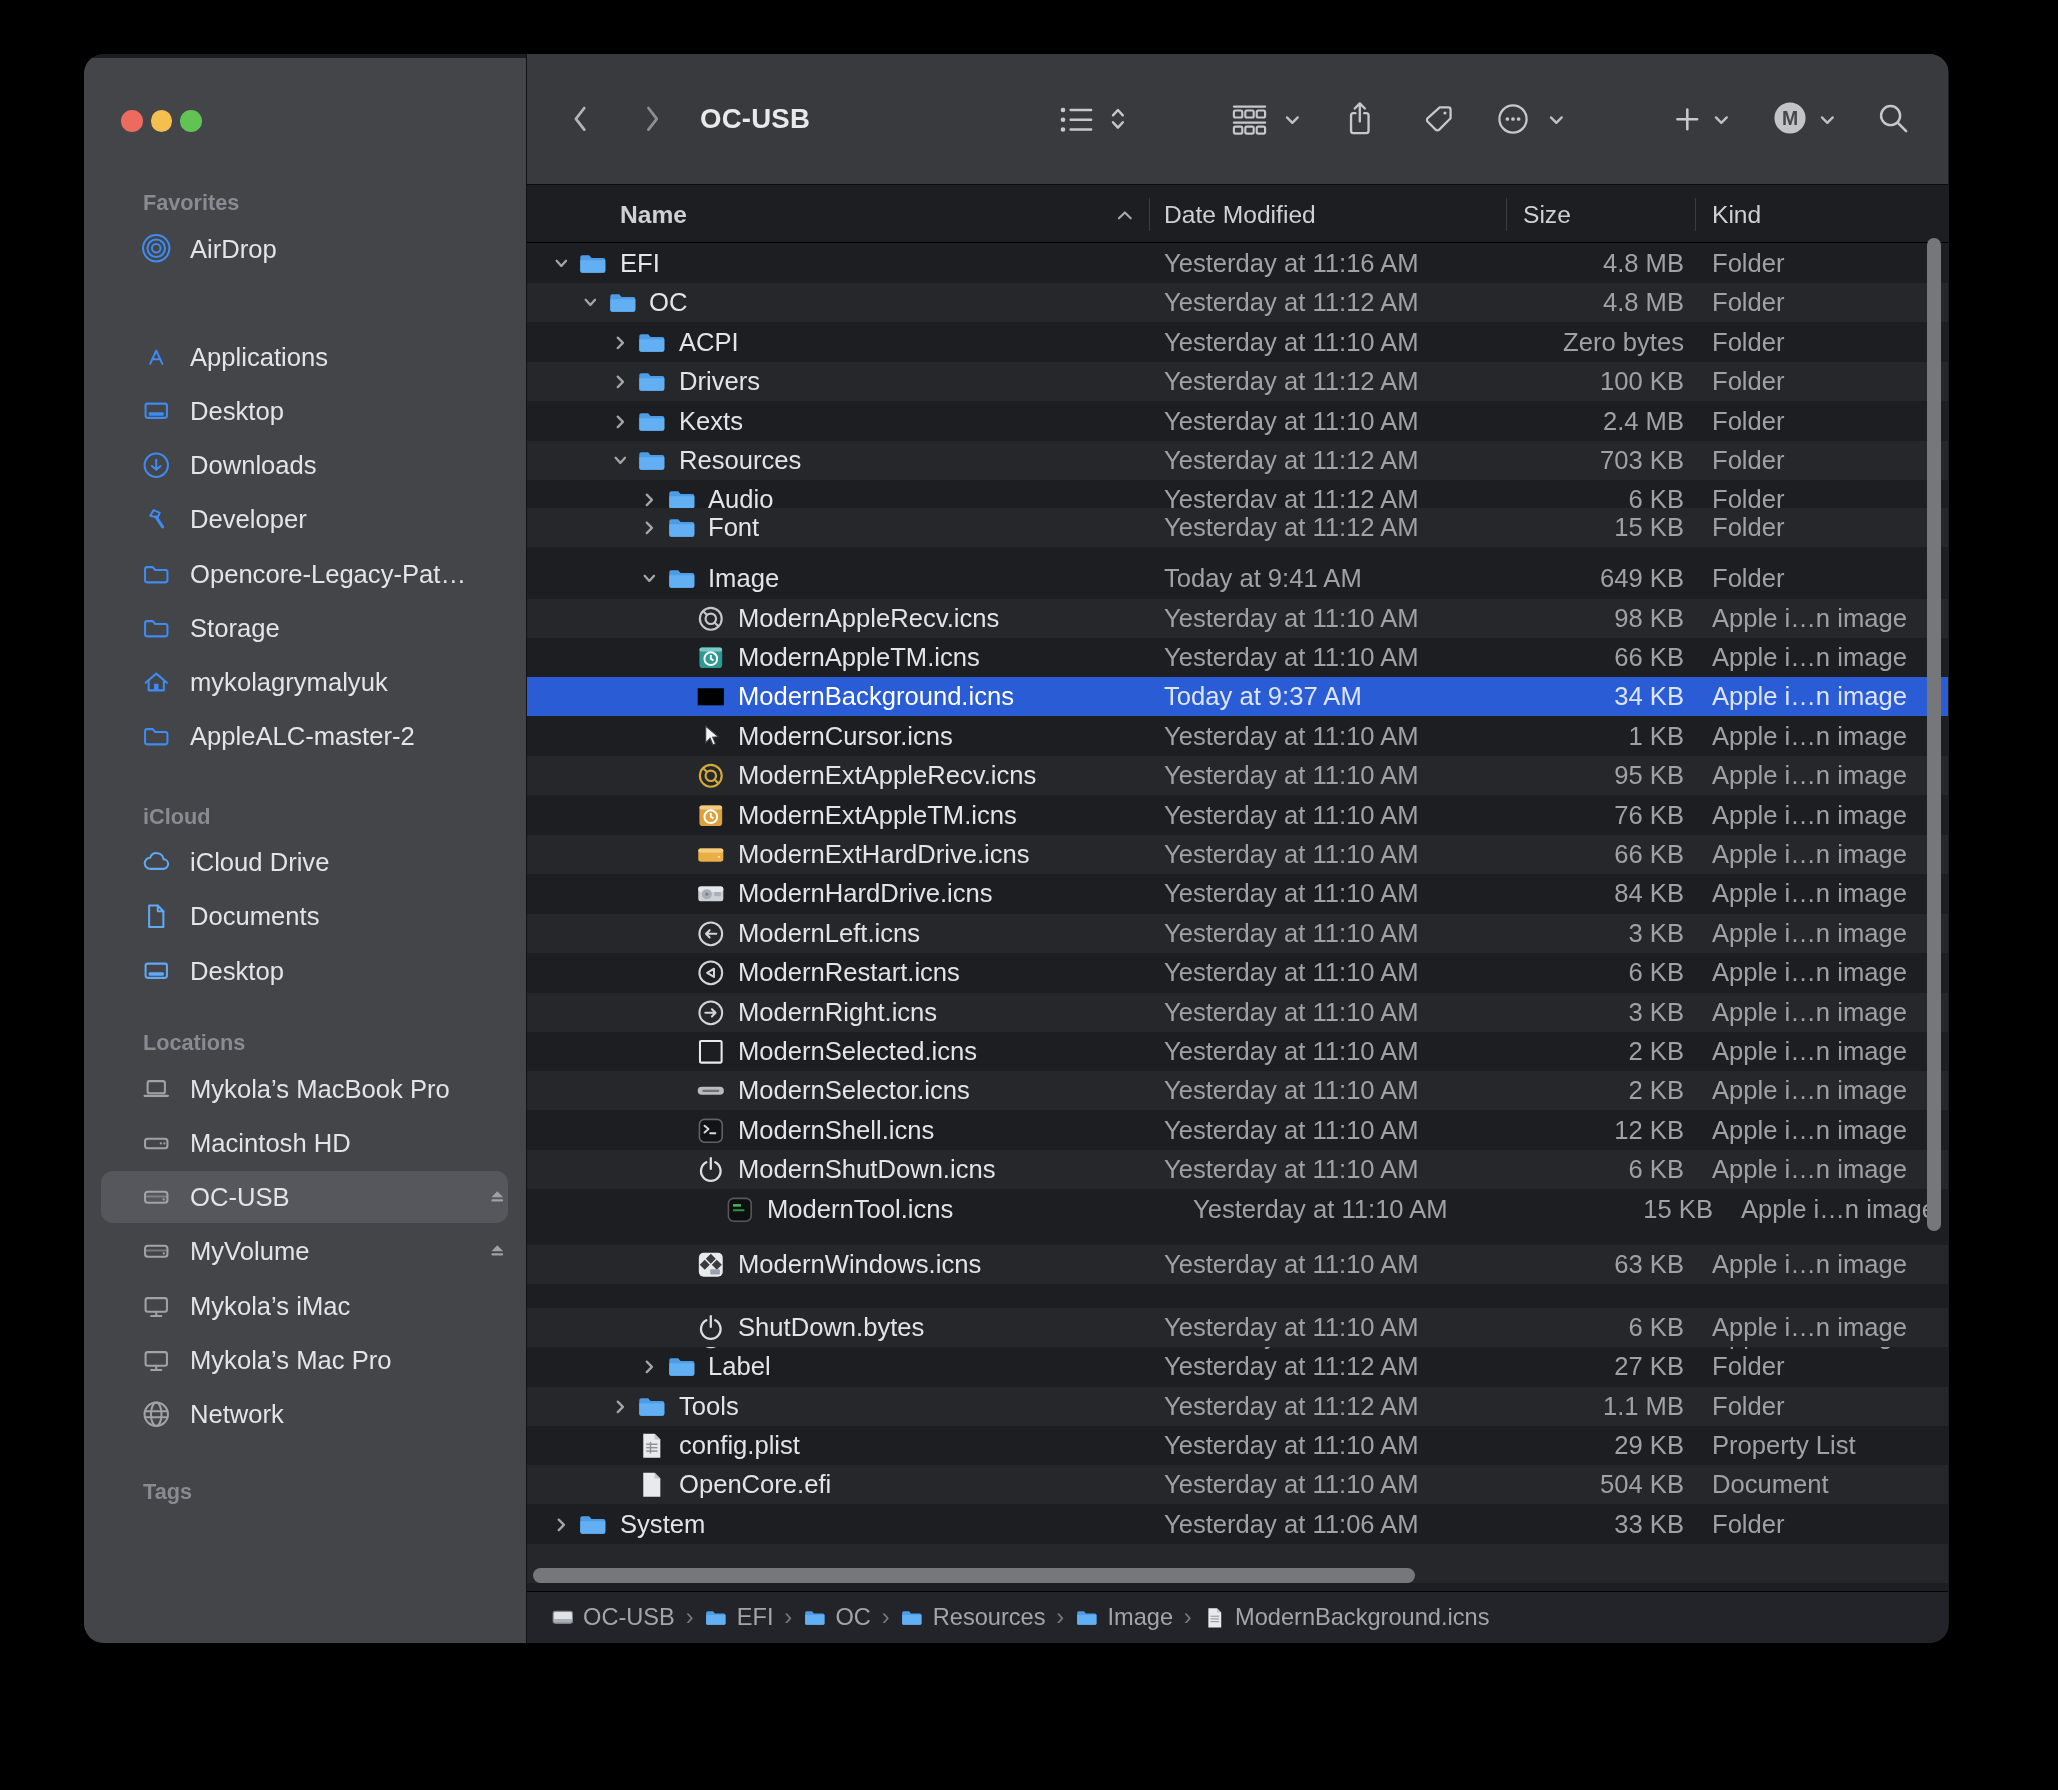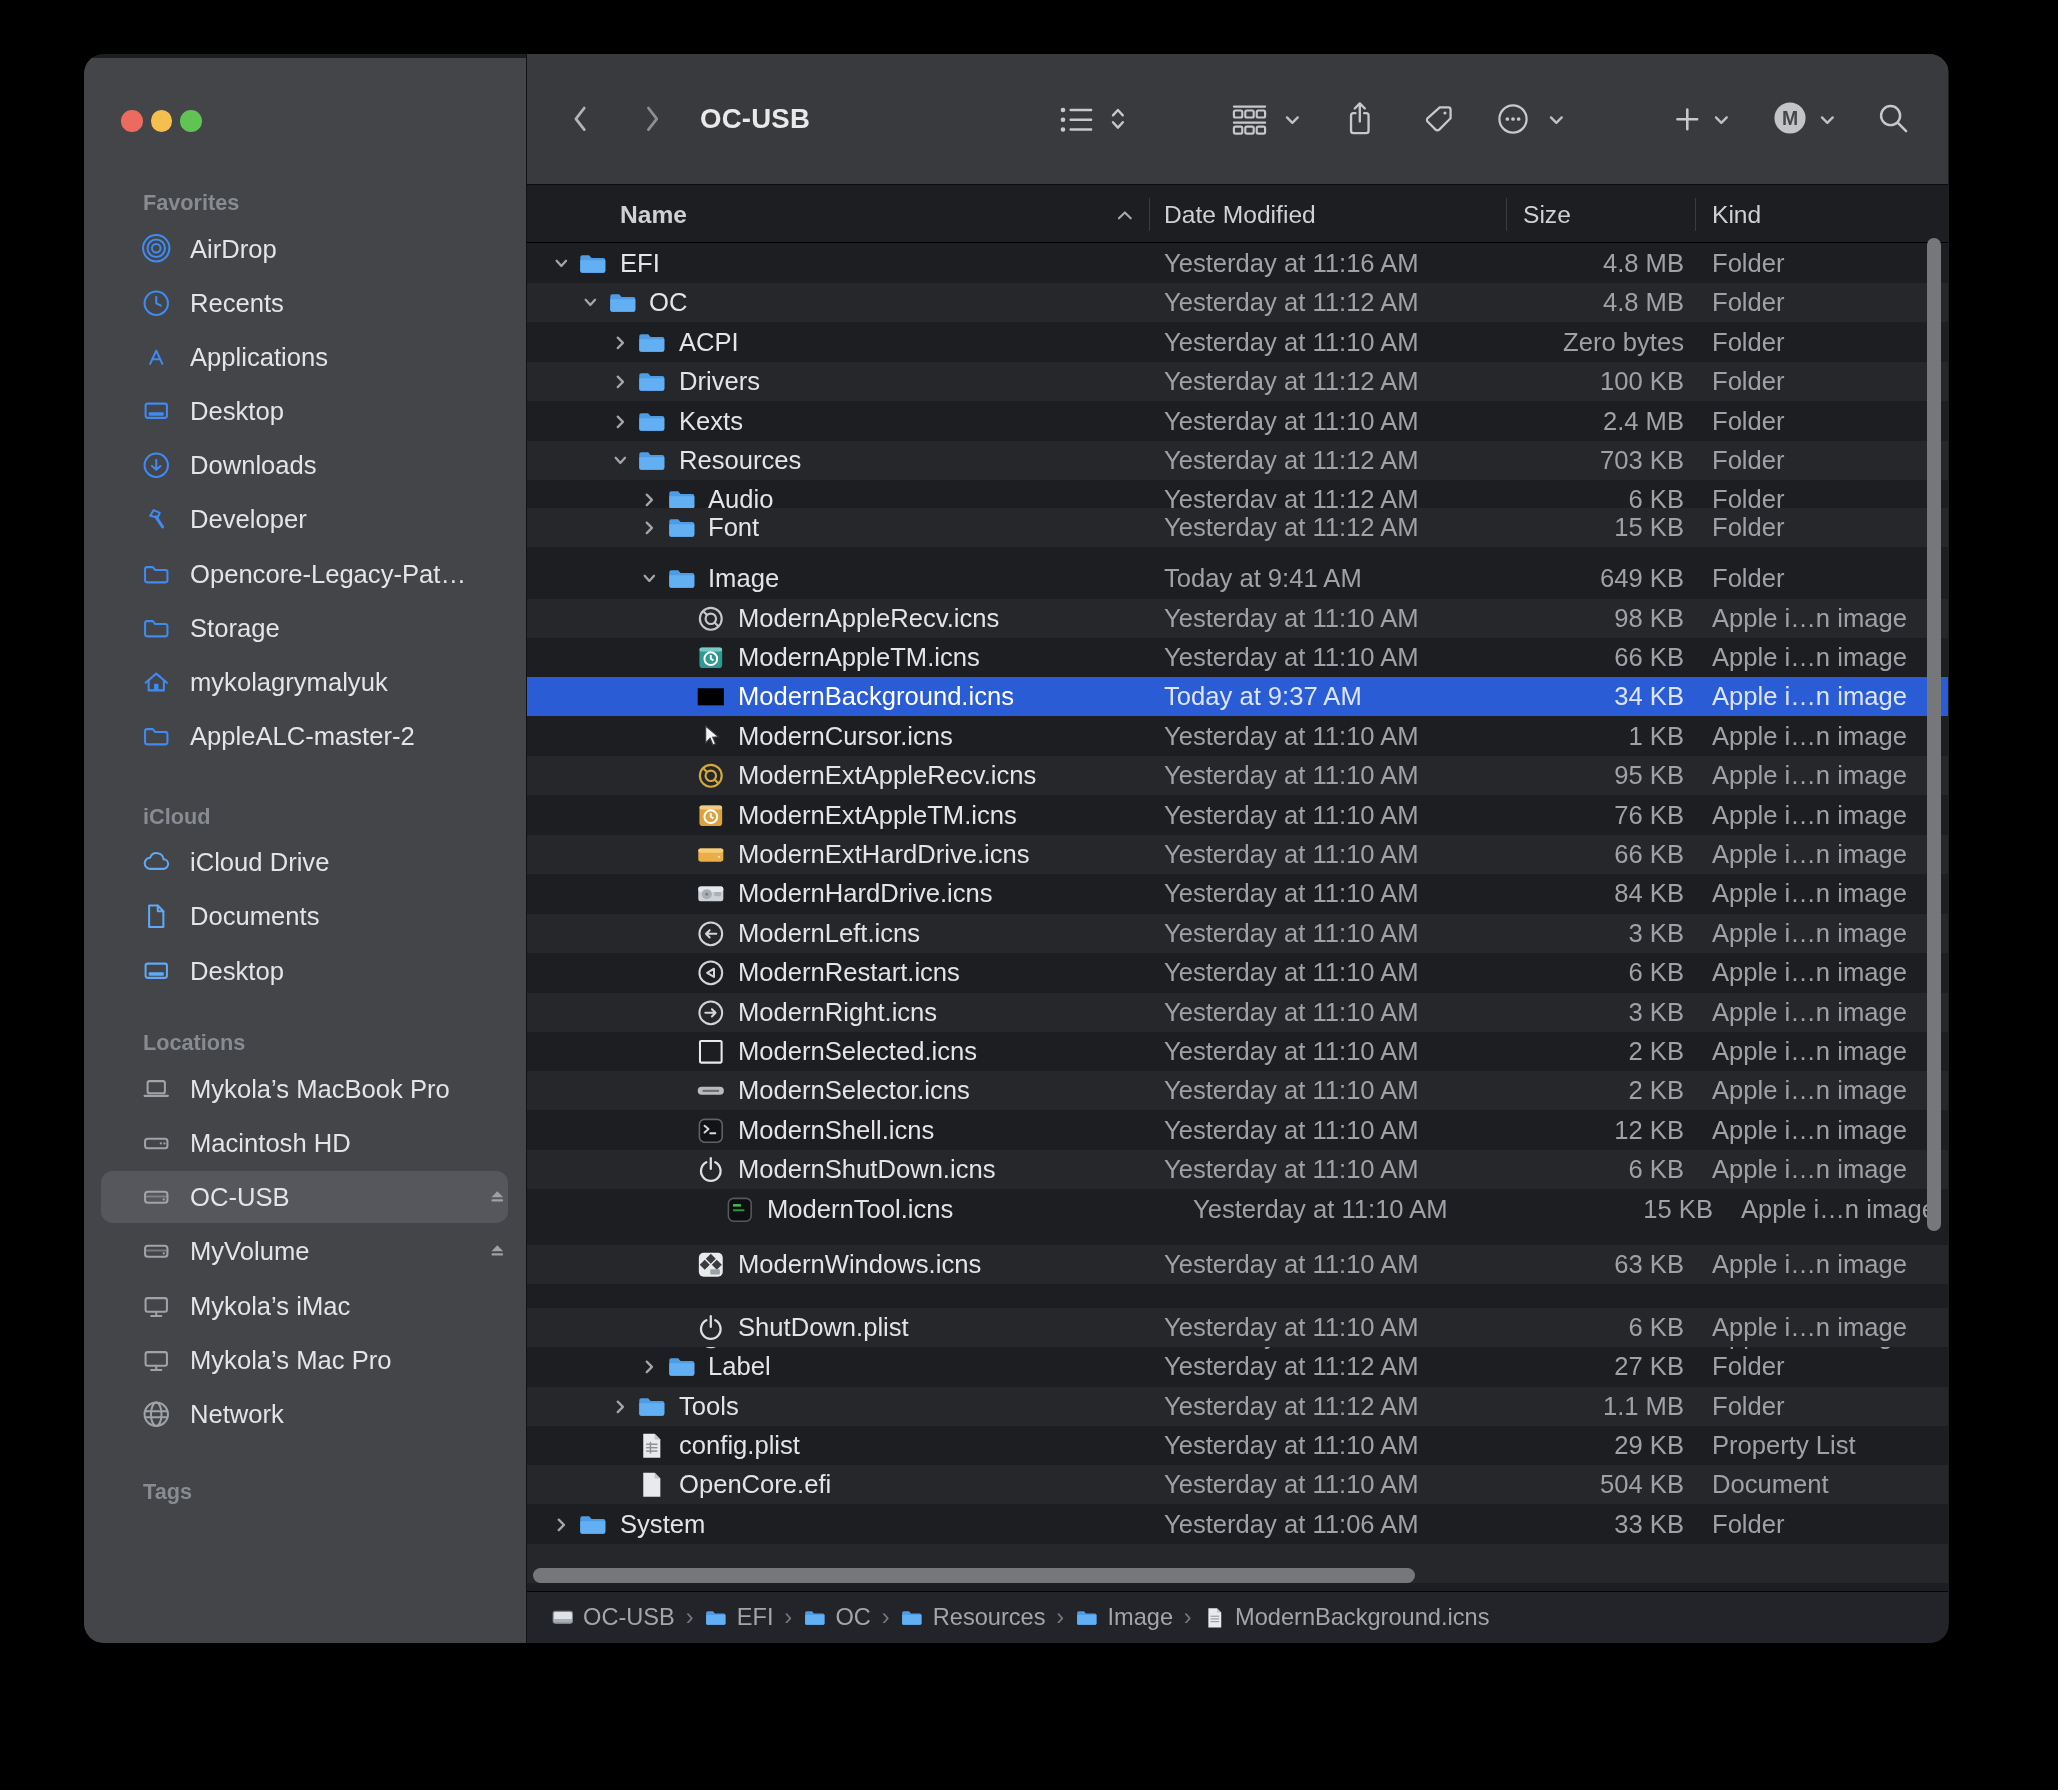--- a/index.html
+++ b/index.html
@@ -73,32 +73,20 @@
           <svg width="30.5" height="30.5" viewBox="0 0 30 30">
             <g fill="none" stroke="currentColor" stroke-width="2" stroke-linecap="round" stroke-linejoin="round">
               <circle cx="15" cy="14" r="4.2"></circle>
               <circle cx="15" cy="14" r="8.6"></circle>
               <circle cx="15" cy="14" r="13"></circle>
             </g>
           </svg>
         </span>
         <span class="sb-lb">AirDrop</span>
       </div>
-      <div class="sb-item" style="top: 218px;">
-        <span class="pill"></span>
-        <span class="sb-ic grp-fav">
-          <svg width="30.5" height="30.5" viewBox="0 0 30 30">
-            <g fill="none" stroke="currentColor" stroke-width="2" stroke-linecap="round" stroke-linejoin="round">
-              <circle cx="15" cy="15" r="11.5"></circle>
-              <path d="M15 8.5V15l4.6 2.3"></path>
-            </g>
-          </svg>
-        </span>
-        <span class="sb-lb">Recents</span>
-      </div>
       <div class="sb-item" style="top: 272px;">
         <span class="pill"></span>
         <span class="sb-ic grp-fav">
           <svg width="30.5" height="30.5" viewBox="0 0 30 30">
             <g fill="none" stroke="currentColor" stroke-width="2" stroke-linecap="round" stroke-linejoin="round">
               <path d="M9 21.5 15 8.5l6 13"></path>
               <path d="M11.3 17h7.4"></path>
             </g>
           </svg>
         </span>
@@ -857,21 +845,21 @@
           <span class="sz">6 KB</span>
           <span class="kd">Apple i…n image</span>
         </div>
         <div class="row alt" style="top: 1064px;">
           <span class="fic" style="left:169px">
             <svg width="29.6" height="29.6" viewBox="0 0 26 26">
               <path d="M9.1 6.4a8.6 8.6 0 1 0 7.8 0" fill="none" stroke="#dcdde0" stroke-width="2" stroke-linecap="round"></path>
               <path d="M13 2.8v9.4" stroke="#dcdde0" stroke-width="2" stroke-linecap="round"></path>
             </svg>
           </span>
-          <span class="nm" style="left:211px">ShutDown.plist</span>
+          <span class="nm" style="left:211px">ShutDown.bytes</span>
           <span class="dt">Yesterday at 11:10 AM</span>
           <span class="sz">6 KB</span>
           <span class="kd">Apple i…n image</span>
         </div>
         <div class="row" style="top: 1103px;">
           <span class="disc" style="left:114px">
             <svg width="16.7" height="16.7" viewBox="0 0 16 16">
               <path d="M5.5 3.5 10.5 8.5l-5 5" fill="none" stroke="#a2a5aa" stroke-width="2.2" stroke-linecap="round" stroke-linejoin="round"></path>
             </svg>
           </span>

